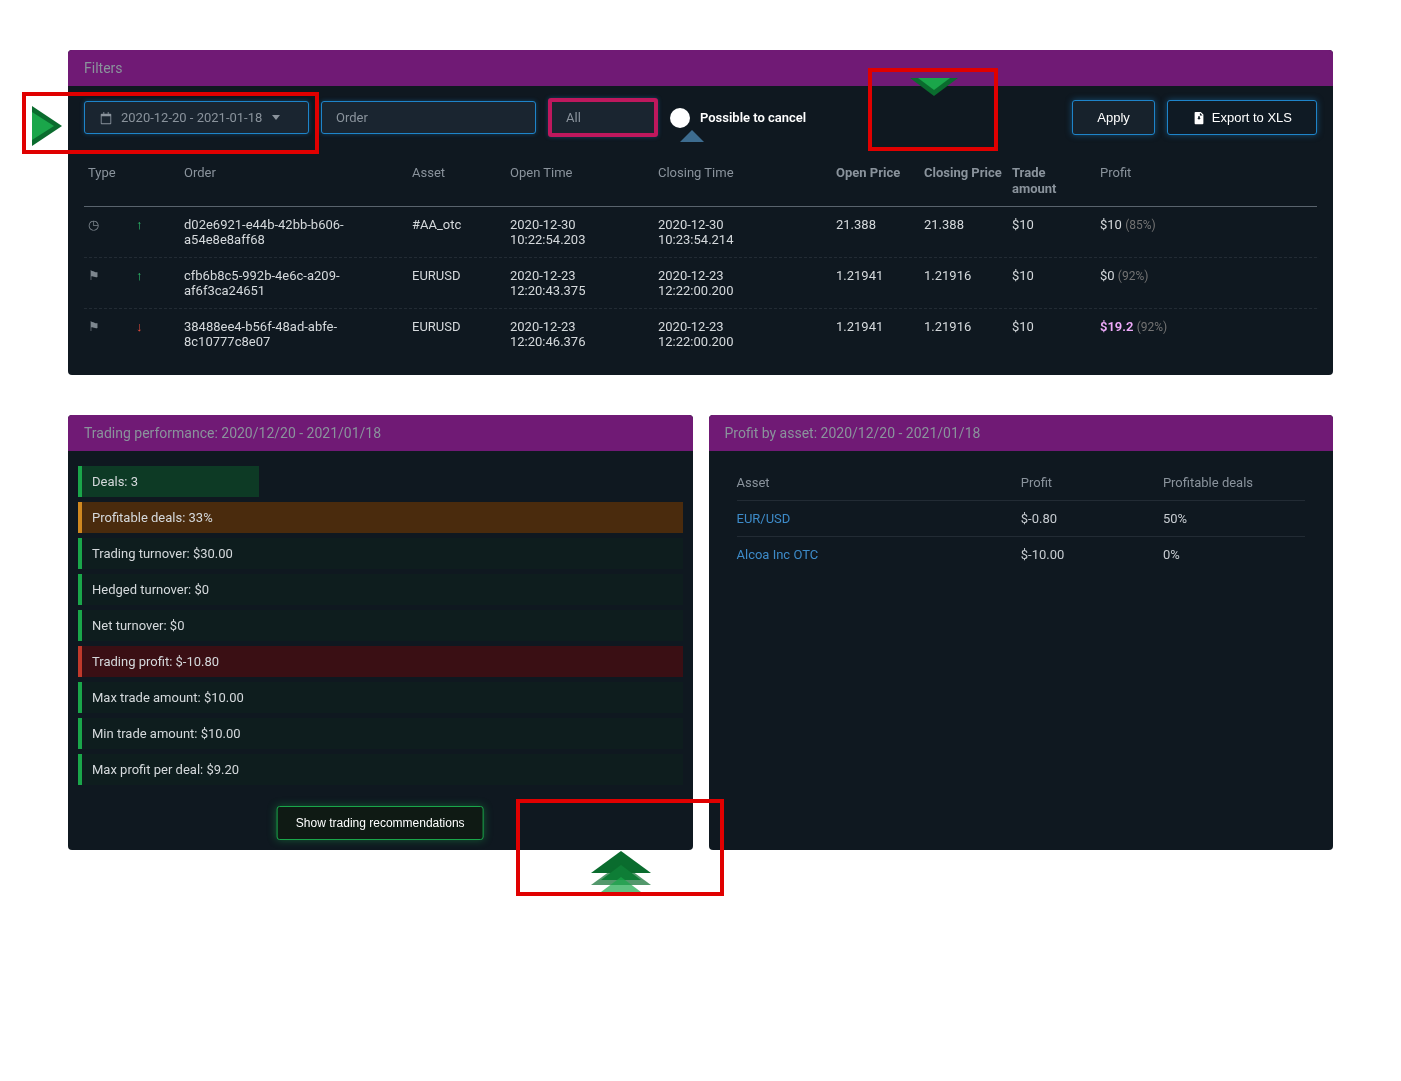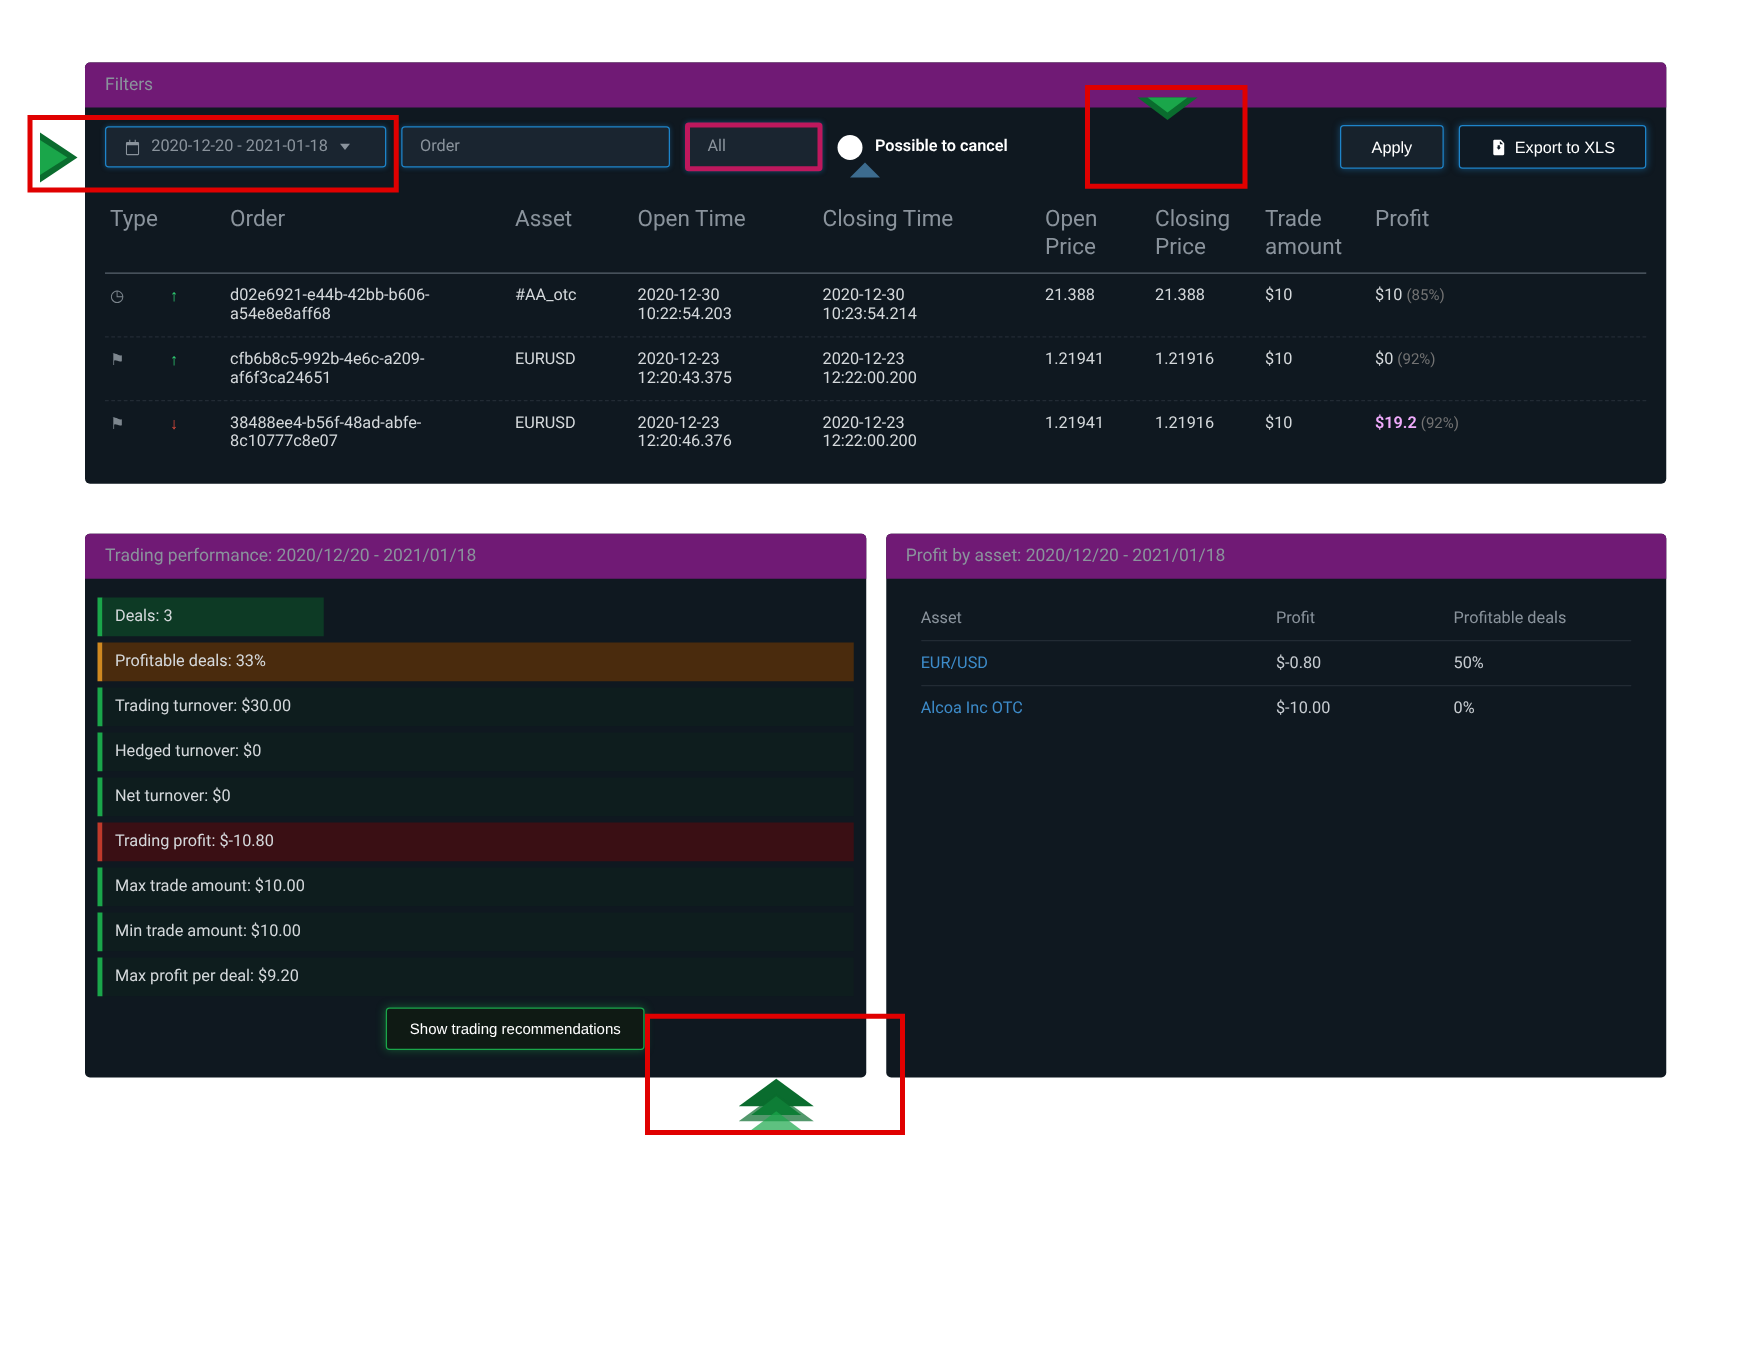--- a/index.html
+++ b/index.html
@@ -120,22 +120,22 @@
   }
   
   .trades-table { width: 100%; padding: 0 16px 16px 16px; }
   .th-row, .td-row {
     display: grid;
     grid-template-columns: 40px 40px 220px 90px 140px 170px 80px 80px 80px 100px;
     gap: 8px;
     align-items: flex-start;
     padding: 10px 4px;
   }
-  .th-row { border-bottom: 1px solid #59636d; color: #8a939c; font-size: 18px; }
-  .th-col-open { line-height: 1.2; }
+  .th-row { border-bottom: 1px solid #59636d; color: #8a939c; font-size: 13px; }
+  .th-col-open { line-height: 1.2; font-weight: bold; }
   .td-row { border-bottom: 1px dashed rgba(90,100,110,0.25); color: #d5d9dc; font-size: 13px; }
   .td-row:last-child { border-bottom: none; }
   .arrow-up { color: #2ecc71; font-weight: bold; }
   .arrow-down { color: #e74c3c; font-weight: bold; }
   .flag-icon { color: #7d868e; }
   .clock-icon { color: #7d868e; }
   .profit-green { color: #f0abfc; font-weight: 600; margin-top: 10px; }
   .profit-pct { color: #737373; font-size: 12px; }
   
   .bottom-row { display: grid; grid-template-columns: 1fr 1fr; gap: 16px; position: relative; }
@@ -159,21 +159,21 @@
     display: grid;
     grid-template-columns: 2fr 1fr 1fr;
     padding: 10px 0;
     border-bottom: 1px solid rgba(90,100,110,0.25);
   }
   .asset-head { color: #8a939c; font-size: 13px; }
   .asset-row:last-child { border-bottom: none; }
   .asset-link { color: #3d8bc9; }
   
   .reco-wrap {
-    position: absolute; bottom: 22px; left: 50%; transform: translateX(-50%); margin-left: 32px;
+    position: absolute; bottom: 10px; left: 50%; transform: translateX(-50%);
   }
   .btn-reco {
     border: 1px solid #1aa64a;
     background: #0f1a14;
     padding: 9px 18px;
     color: #fff;
     font-size: 12px;
     border-radius: 3px;
     cursor: pointer;
     box-shadow: 0 0 8px rgba(26,166,74,0.45);

